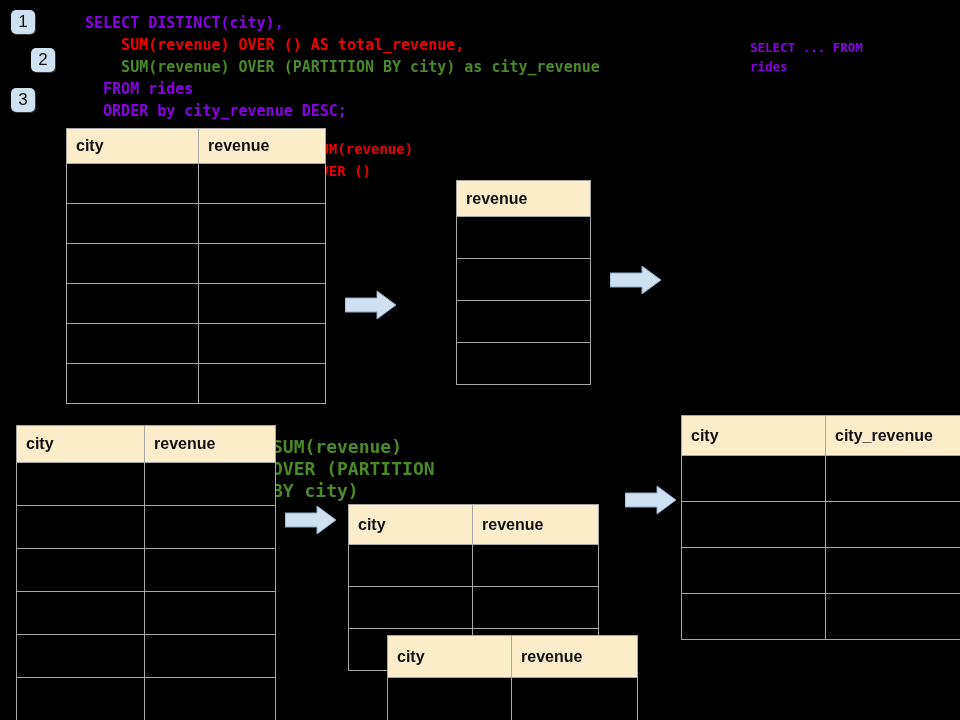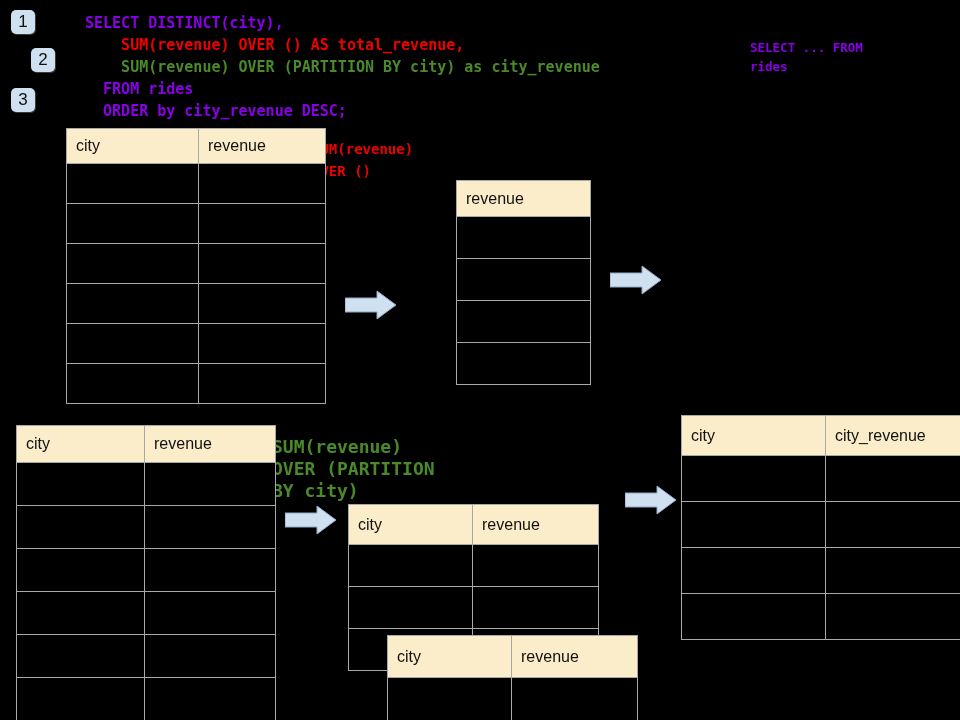--- a/index.html
+++ b/index.html
@@ -84,21 +84,21 @@
   .tbl td {
     border: 1px solid #a8a8a8;
     background: #000000;
     padding: 0;
   }
   .tbl th {
     border: 1px solid #a8a8a8;
     background: #fbecca;
     color: #111111;
     font-family: "Liberation Sans", sans-serif;
-    font-weight: normal;
+    font-weight: bold;
     font-size: 16px;
     text-align: left;
     padding: 0 0 0 9px;
   }
 
   #tbl-source-top   { left: 66px;  top: 128px; width: 239px; }
   #tbl-source-top th { height: 34px; }
   #tbl-source-top td { height: 39px; }
 
   #tbl-total-revenue { left: 456px; top: 180px; width: 135px; }

